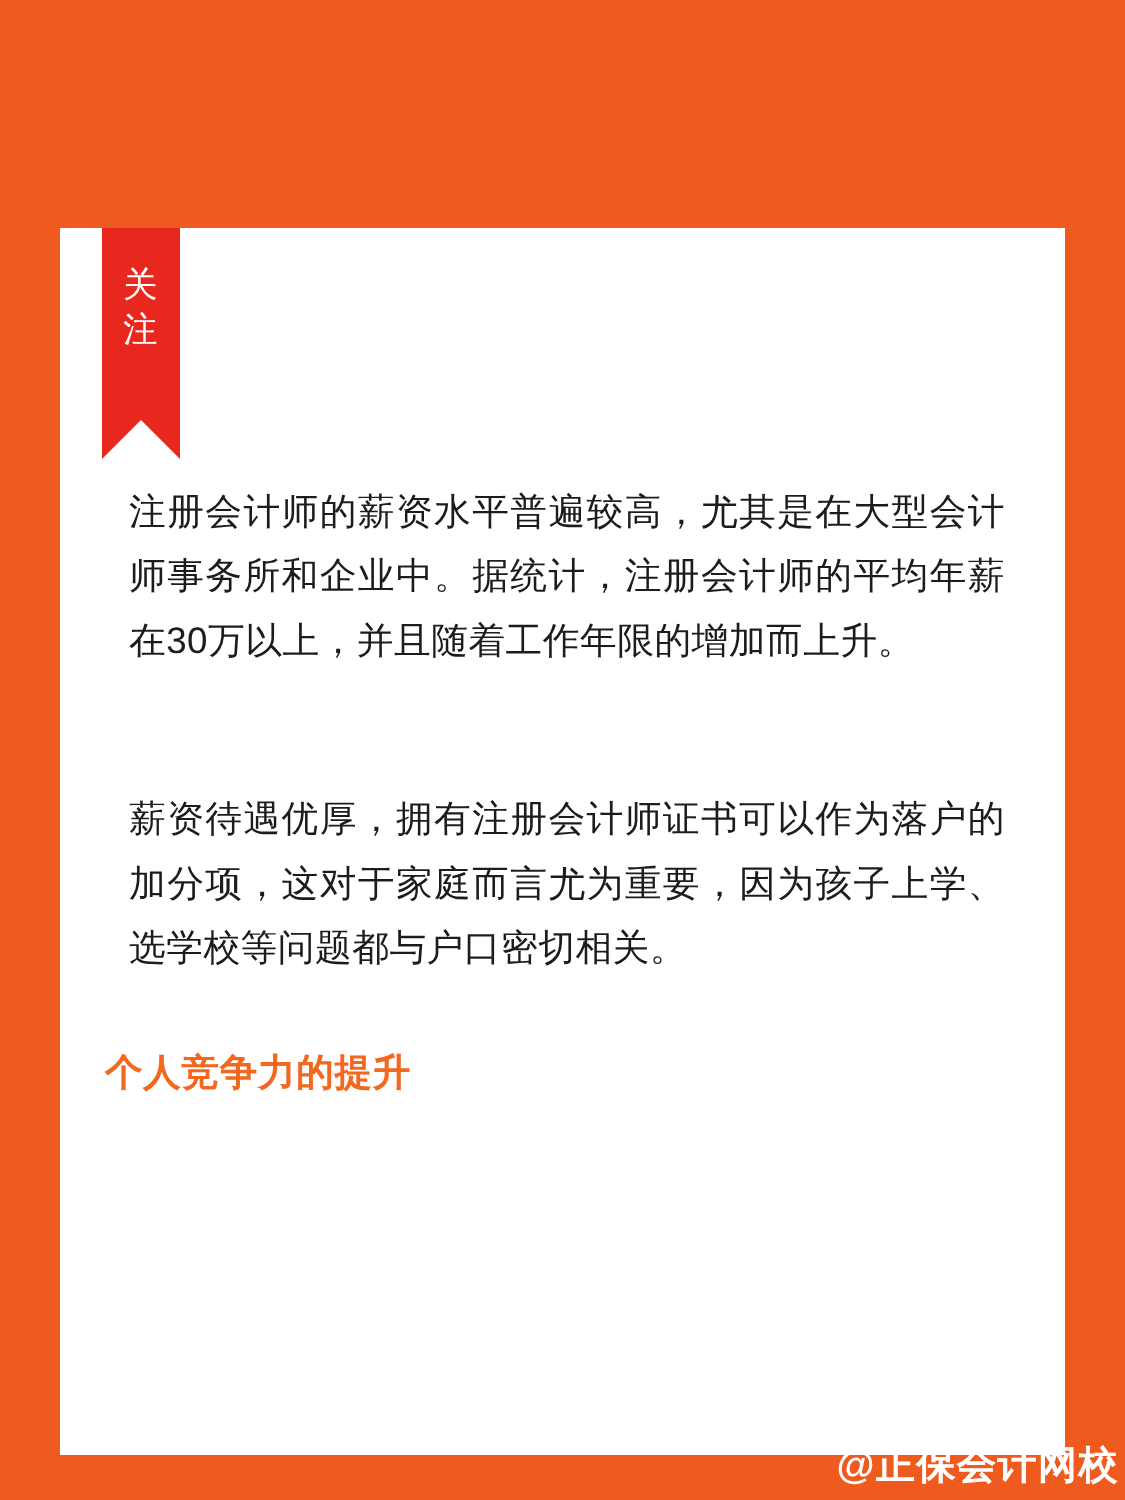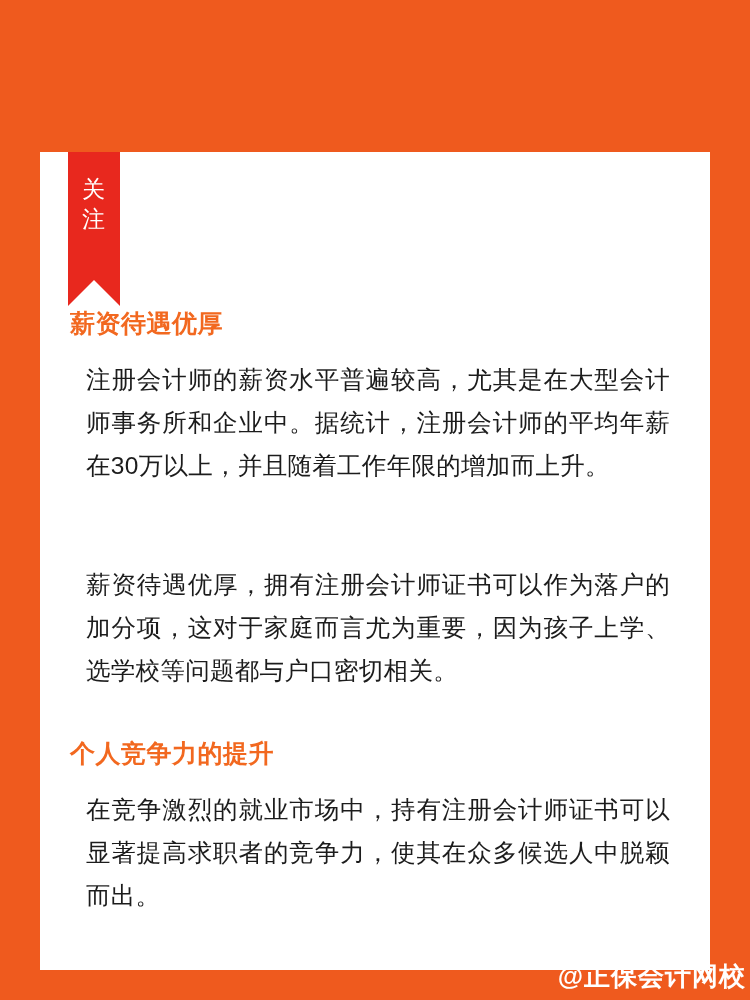--- a/index.html
+++ b/index.html
@@ -95,28 +95,26 @@
 
 <div class="page">
 
   <div class="ribbon">
     <span class="ch">关</span>
     <span class="ch">注</span>
   </div>
 
   <div class="content">
 
-    <h2 class="sec-title">薪资待遇优厚</h2>
     <p class="sec-body">注册会计师的薪资水平普遍较高，尤其是在大型会计师事务所和企业中。据统计，注册会计师的平均年薪在30万以上，并且随着工作年限的增加而上升。</p>
 
     <div class="gap-lg"></div>
 
     <p class="sec-body">薪资待遇优厚，拥有注册会计师证书可以作为落户的加分项，这对于家庭而言尤为重要，因为孩子上学、选学校等问题都与户口密切相关。</p>
 
     <div class="gap-sm"></div>
 
     <h2 class="sec-title">个人竞争力的提升</h2>
-    <p class="sec-body">在竞争激烈的就业市场中，持有注册会计师证书可以显著提高求职者的竞争力，使其在众多候选人中脱颖而出。</p>
 
   </div>
 </div>
 
 <div class="watermark">@正保会计网校</div>
 
 </body></html>

